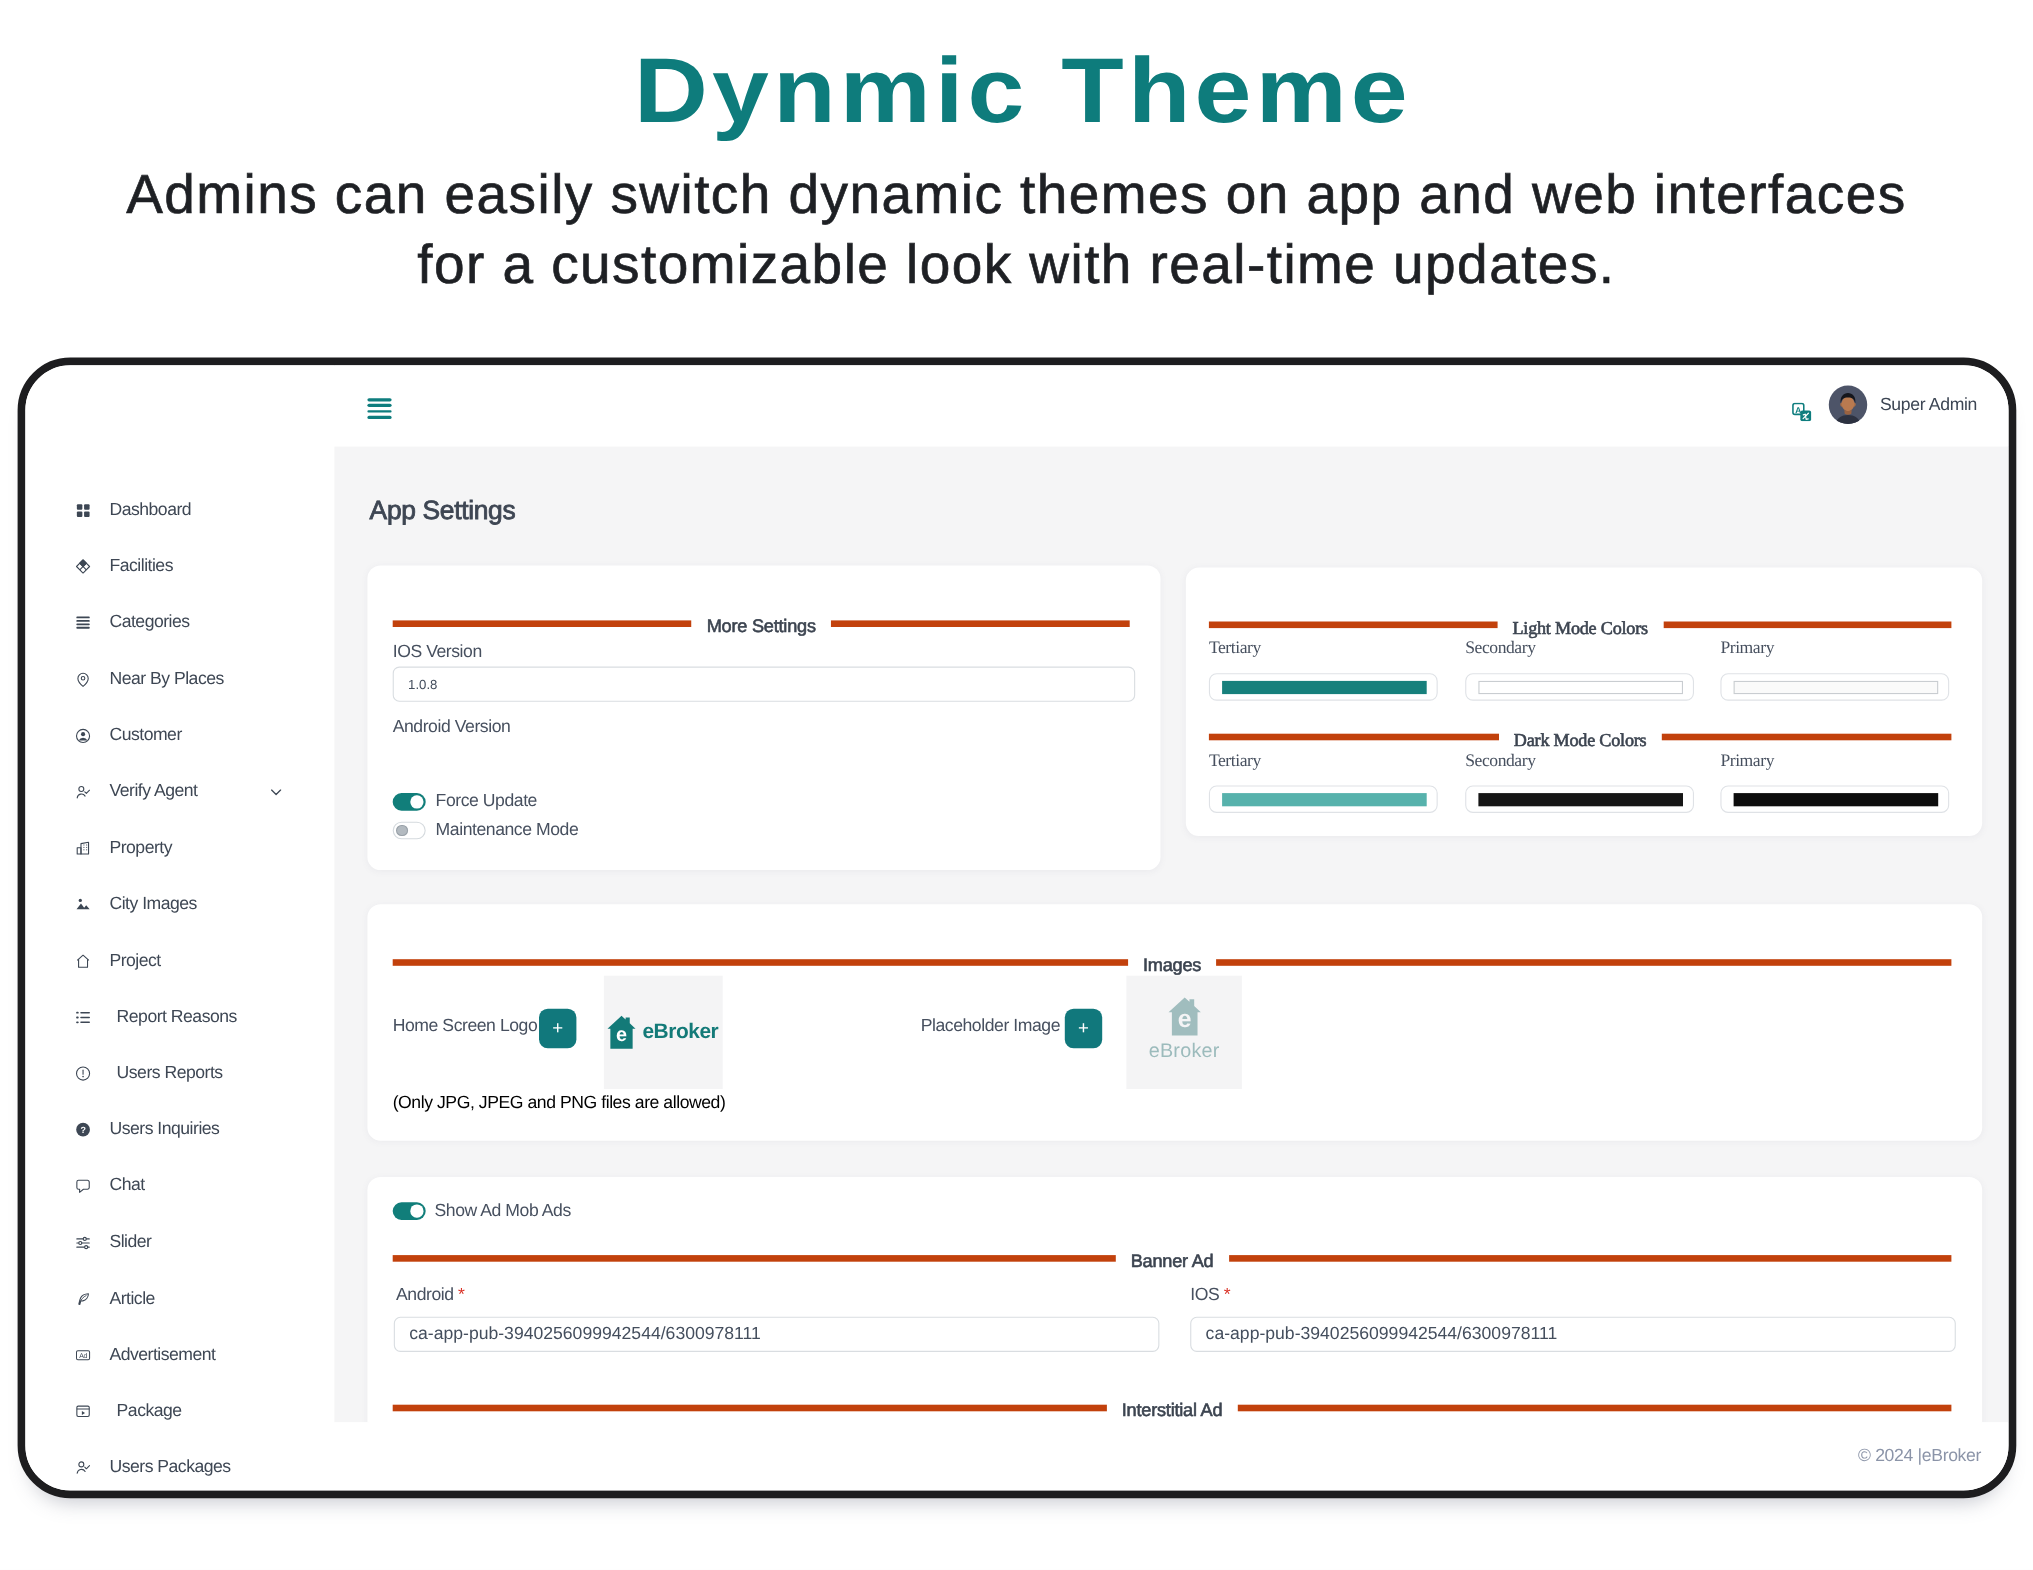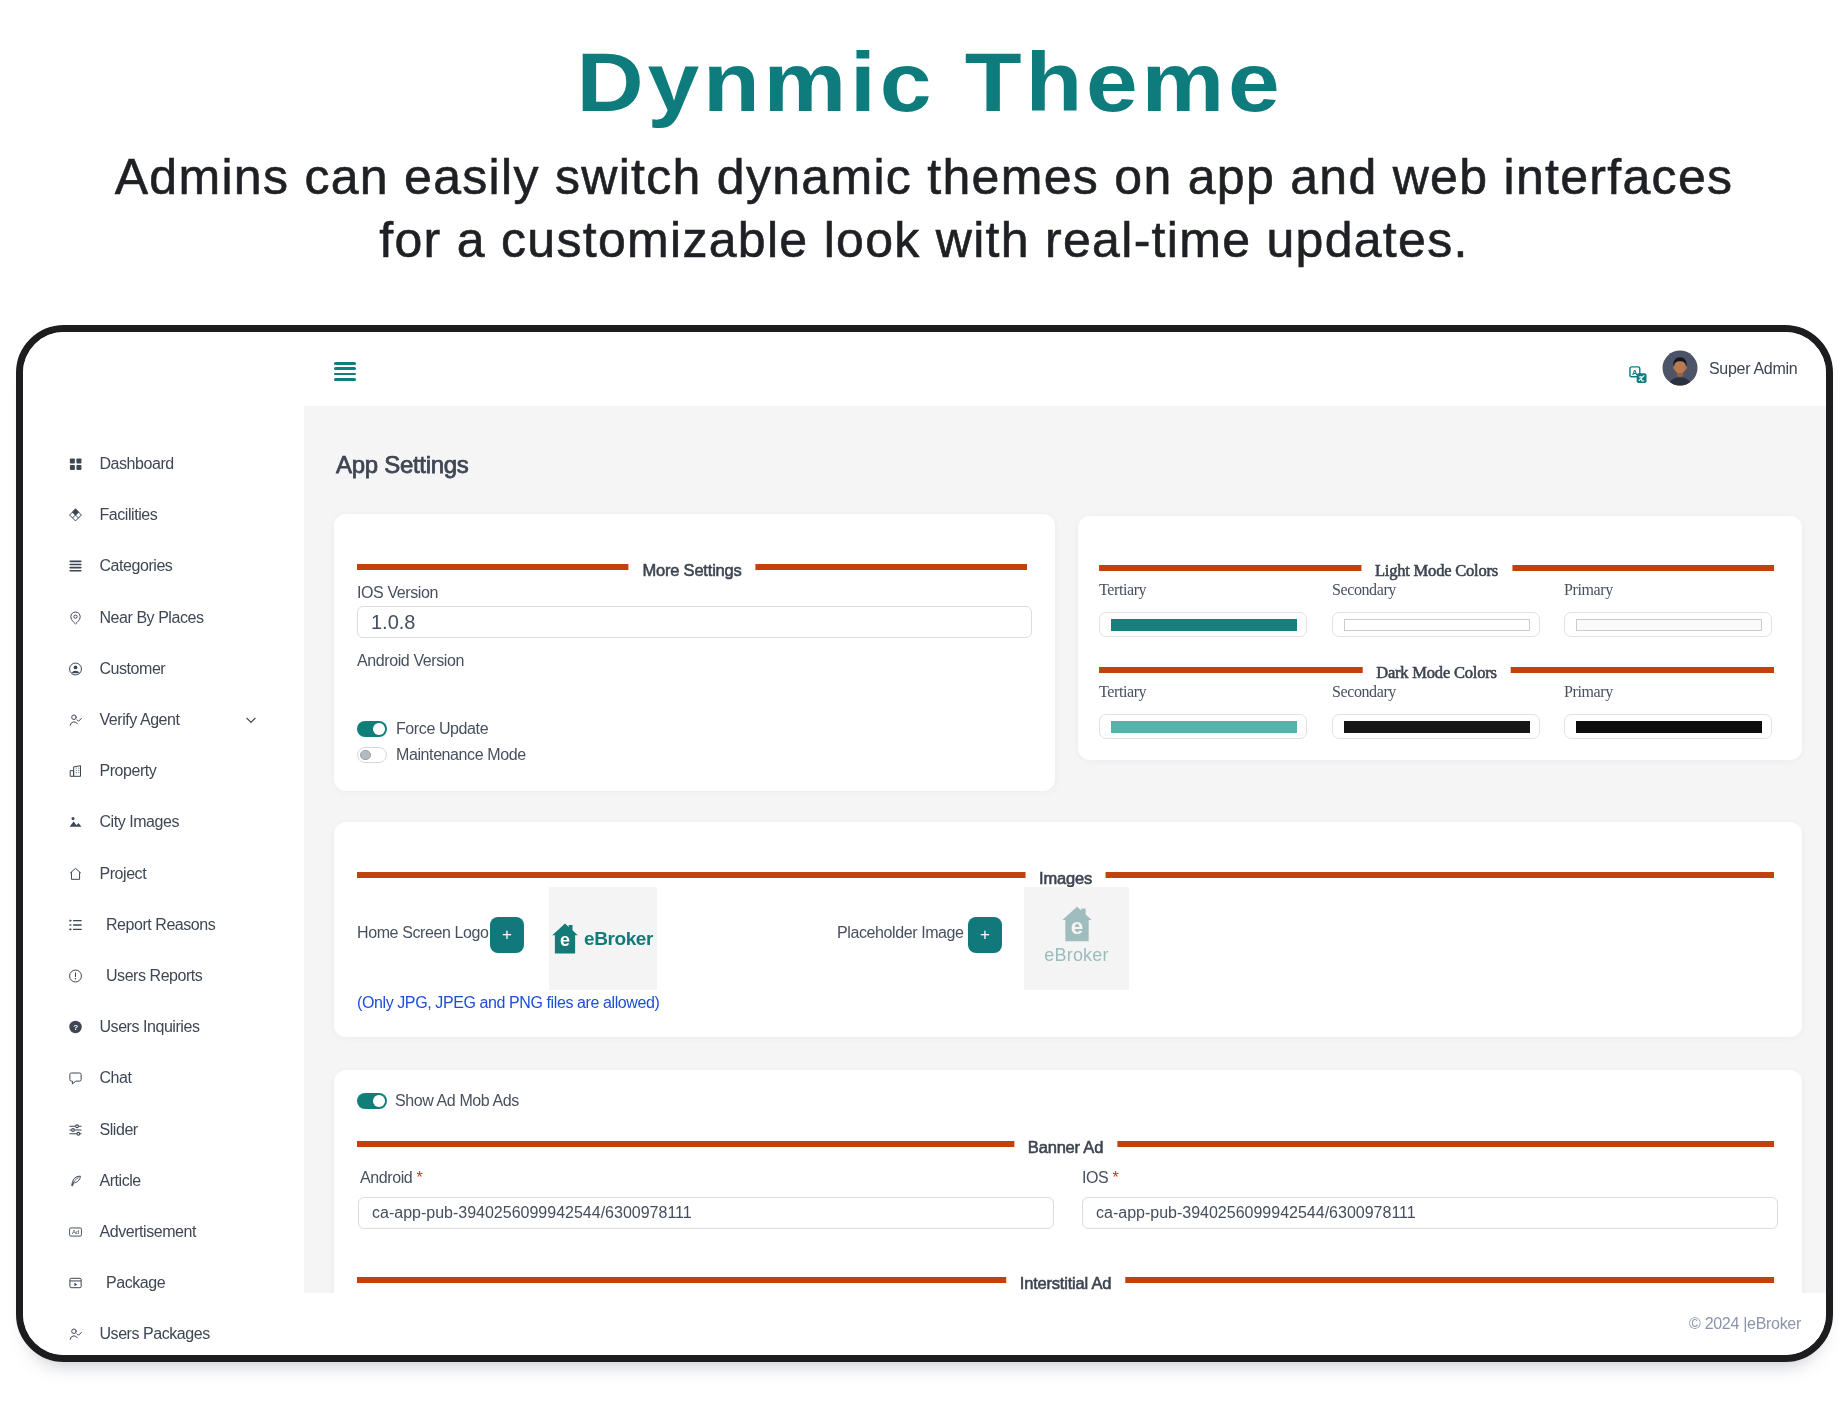--- a/index.html
+++ b/index.html
@@ -14,21 +14,21 @@
 .content { position:absolute; left:281px; top:74px; right:0; height:887px; background:#f5f5f6; overflow:hidden; }
 .footer { position:absolute; left:281px; top:961px; right:0; height:62px; background:#fff; }
 .card { position:absolute; background:#fff; border-radius:12px; box-shadow:0 1px 6px rgba(120,120,135,0.07); }
 .nav-item { position:absolute; left:45px; color:#3e4754; font-size:16px; letter-spacing:-0.45px; white-space:nowrap; }
 .nav-item svg { position:absolute; left:0; top:50%; transform:translateY(-50%); }
 .nav-item span { position:absolute; left:31.5px; top:50%; transform:translateY(-50%); }
 .nav-ind span { left:38px; }
 .legend { position:absolute; left:23px; right:28px; height:0; border-top:6px solid #c2410c; }
 .legend span { position:absolute; left:50%; top:0; transform:translate(-50%,-50%); background:#fff; padding:0 14px; font-size:16.5px; font-weight:normal; -webkit-text-stroke:0.55px #3c4450; color:#3c4450; letter-spacing:-0.2px; white-space:nowrap; }
 .flabel { position:absolute; font-size:16px; color:#47505f; letter-spacing:-0.4px; white-space:nowrap; }
-.finput { position:absolute; height:32px; background:#fff; border:1px solid #d9dde1; border-radius:6px; font-size:20px; color:#444e5d; line-height:30px; padding-left:13px; white-space:nowrap; }
+.finput { position:absolute; height:32px; background:#fff; border:1px solid #d9dde1; border-radius:6px; font-size:12px; color:#444e5d; line-height:30px; padding-left:13px; white-space:nowrap; }
 .swatchbox { position:absolute; width:208px; height:25px; background:#fff; border:1px solid #dfe2e6; border-radius:7px; }
 .swatchbox i { position:absolute; left:11px; top:6px; width:186px; height:12px; display:block; }
 .toggle-on { position:absolute; width:30px; height:16px; border-radius:8px; background:#117e7a; }
 .toggle-on i { position:absolute; right:2.2px; top:2.2px; width:11.6px; height:11.6px; border-radius:50%; background:#fff; }
 .toggle-off { position:absolute; width:30px; height:16px; border-radius:8px; background:#fff; border:1px solid #d5dade; }
 .toggle-off i { position:absolute; left:2px; top:1.7px; width:10.6px; height:10.6px; border-radius:50%; background:#b3bac0; border:1px solid #9aa2a9; }
 .plusbtn { position:absolute; width:34px; height:36px; border-radius:8px; background:#11787c; color:#fff; font-size:17px; text-align:center; line-height:35px; }
 </style>
 </head>
 <body>
@@ -283,21 +283,21 @@
       </div>
       <div class="flabel" style="left:503px; top:102px;">Placeholder Image</div>
       <div class="plusbtn" style="left:634px; top:95px;">+</div>
       <div class="abs" style="left:690px; top:65px; width:105px; height:103px; background:#f4f4f5;" id="phbox">
         <svg class="abs" style="left:35px; top:18px;" width="36" height="38" viewBox="0 0 40 44">
           <path d="M20 2 L25 6.5 L25 4 L30 4 L30 11 L37 17.5 L33.5 17.5 L33.5 42 L6.5 42 L6.5 17.5 L3 17.5 Z" fill="#a0bdbe"></path>
           <text x="20" y="33" text-anchor="middle" font-size="26" font-weight="bold" fill="#f4f4f5" font-family="Liberation Sans">e</text>
         </svg>
         <div class="abs" style="left:0; top:58px; width:105px; text-align:center; font-size:18px; letter-spacing:0.2px; color:#9cbbbc;">eBroker</div>
       </div>
-      <div class="flabel" style="left:23px; top:172px; color:#1d4ed8;">(Only JPG, JPEG and PNG files are allowed)</div>
+      <div class="flabel" style="left:23px; top:172px; color:#000000;">(Only JPG, JPEG and PNG files are allowed)</div>
     </div>
 
     <div class="card" style="left:30px; top:664px; width:1468px; height:290px; border-radius:12px 12px 0 0;">
       <div class="toggle-on" style="left:23px; top:23px;">
           <i></i>
         </div>
       <div class="flabel" style="left:61px; top:21.5px;">Show Ad Mob Ads</div>
       <div class="legend" style="top:71px;">
           <span>Banner Ad</span>
         </div>

